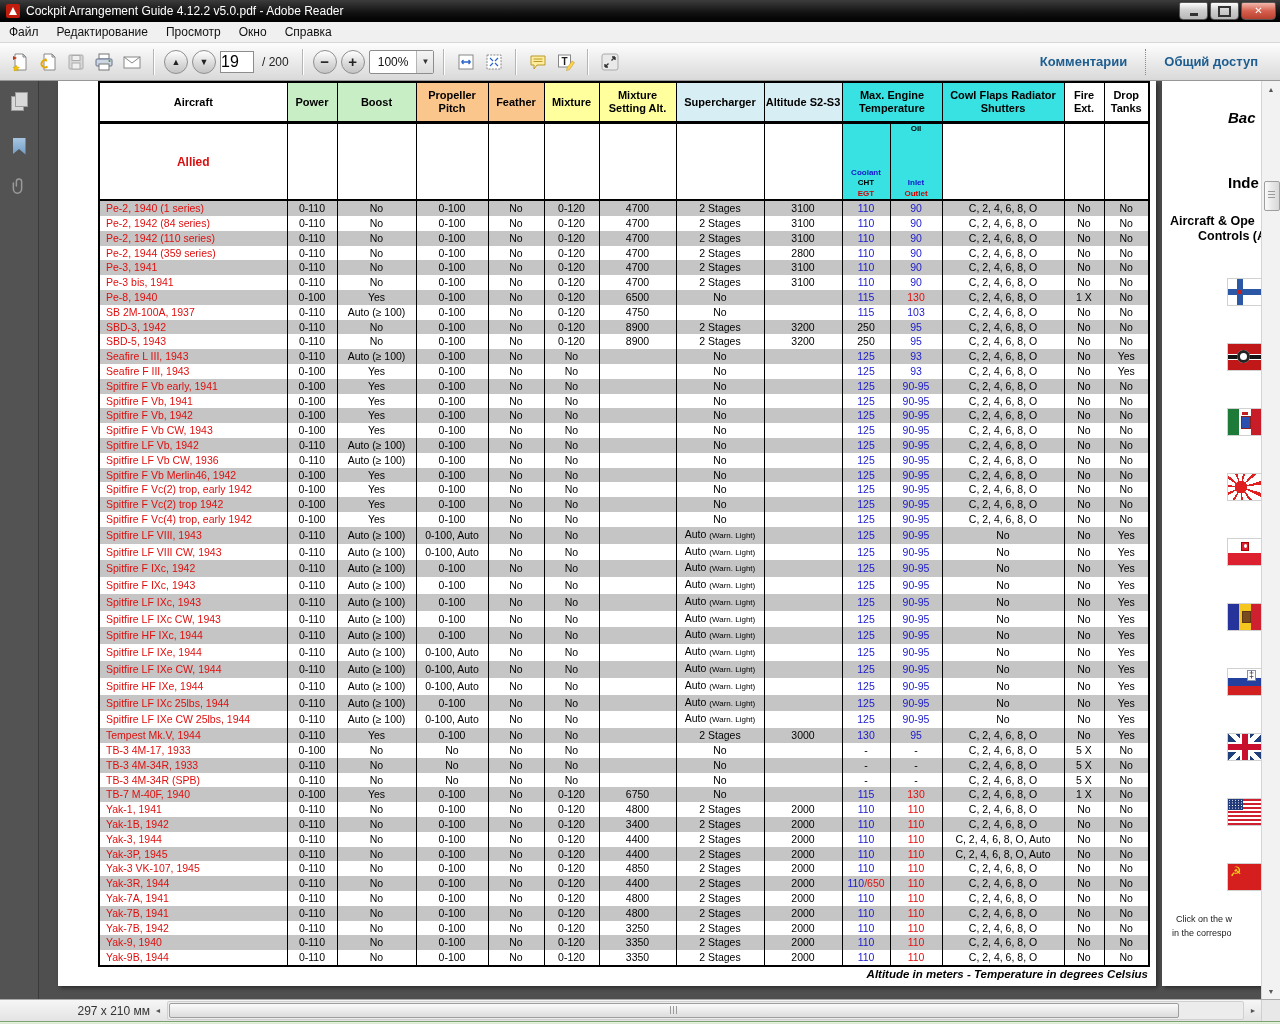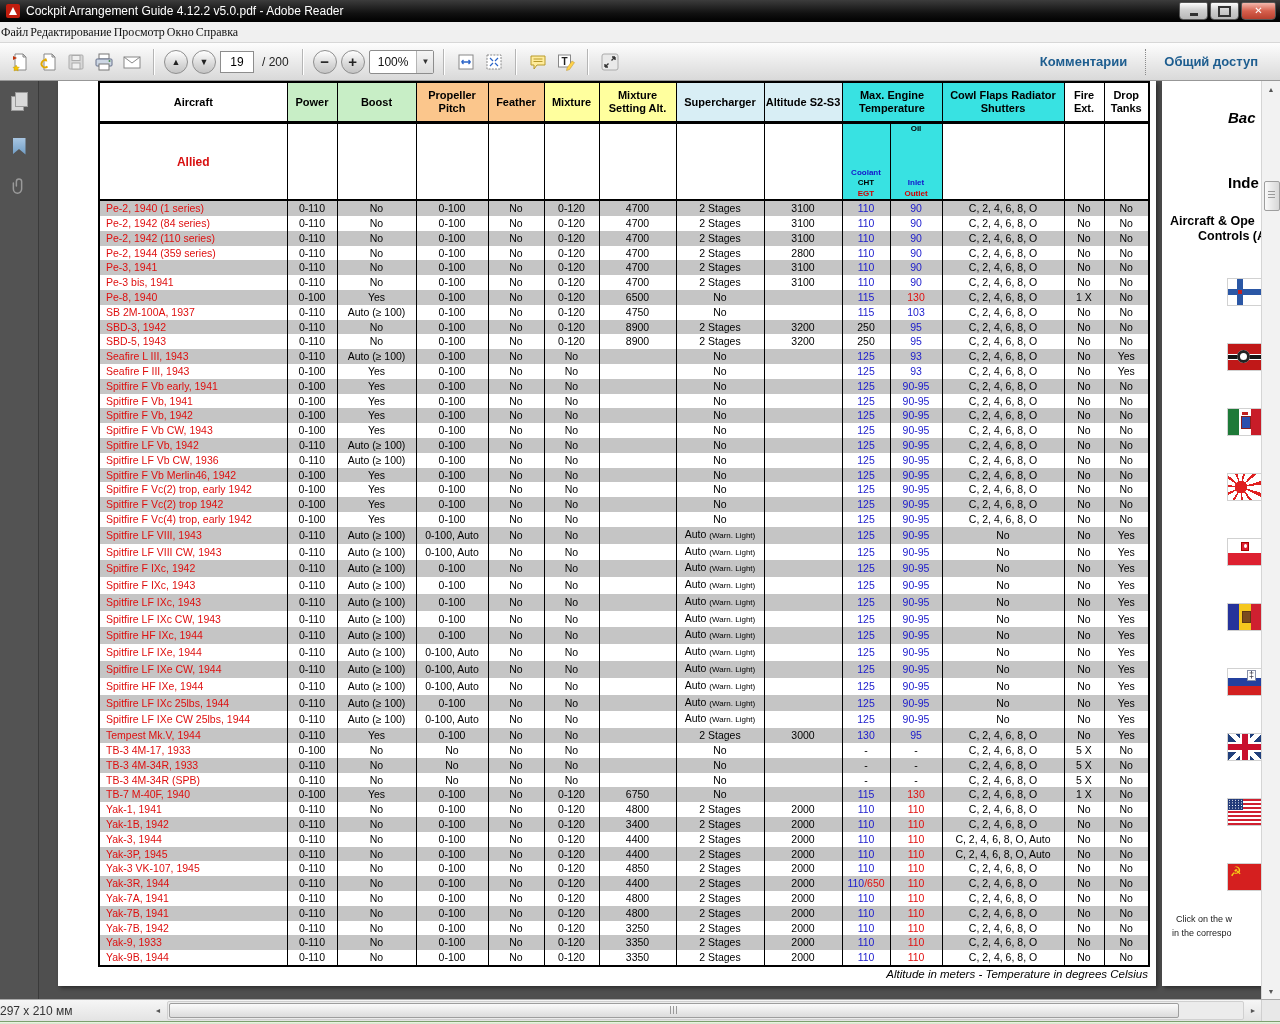--- a/index.html
+++ b/index.html
@@ -17,34 +17,34 @@
   .winbtn{width:27px;height:16px;border:1px solid #555;border-radius:2px 2px 4px 4px;
     background:linear-gradient(#fdfdfd,#cfcfcf 45%,#b8b8b8);display:flex;align-items:center;justify-content:center;
     color:#222;font-size:10px;line-height:10px;}
   .winbtn.close{background:linear-gradient(#f3b8ad,#d6604d 50%,#b8402f);color:#fff;width:33px;}
   .glyph-min{width:8px;height:3px;background:#333;margin-top:6px;}
   .glyph-max{width:9px;height:7px;border:2px solid #333;}
 
   
   .menubar{height:20px;background:#f0f0f0;border-bottom:1px solid #d7d7d7;display:flex;align-items:center;
     font-size:12px;color:#111;flex:0 0 auto;}
-  .menu-item{padding:2px 1px;cursor:default;font-family:Liberation Serif, serif;}
+  .menu-item{padding:2px 9px;cursor:default;}
 
   
   .toolbar{height:37px;background:linear-gradient(#fdfdfd,#e9e9e9 55%,#d9d9d9);border-bottom:1px solid #979797;
     display:flex;align-items:center;padding:0 8px;gap:4px;flex:0 0 auto;}
   .tgroup{display:flex;align-items:center;gap:4px;}
   .tsep{width:1px;height:26px;background:#b5b5b5;border-right:1px solid #fff;margin:0 5px;}
   .tbtn{width:24px;height:24px;display:flex;align-items:center;justify-content:center;border-radius:3px;}
   .tbtn svg{display:block;}
   .cbtn{width:22px;height:22px;border-radius:50%;border:1px solid #8f8f8f;
     background:linear-gradient(#ffffff,#d8d8d8 60%,#c4c4c4);display:flex;align-items:center;justify-content:center;
     font-size:9px;color:#222;}
   .cbtn.big{font-size:15px;font-weight:bold;}
-  .pagebox{width:32px;height:20px;border:1px solid #8d8d8d;background:#fff;text-align:center;font-size:12px;
+  .pagebox{width:32px;height:20px;border:1px solid #8d8d8d;background:#fff;text-align:left;font-size:16px;
     font-family:"Liberation Sans",sans-serif;padding:0;}
   .pagetotal{font-size:12px;color:#222;margin:8px 4px;}
   .zoombox{height:22px;border:1px solid #8d8d8d;background:#fff;display:flex;align-items:center;border-radius:2px;}
   .zoomval{font-size:12px;padding:0 8px;color:#111;}
   .zoomdrop{width:16px;height:100%;border-left:1px solid #b5b5b5;background:linear-gradient(#f5f5f5,#ddd);
     display:flex;align-items:center;justify-content:center;font-size:8px;color:#333;}
   .tspacer{flex:1;}
   .tlabel{font-size:13px;font-weight:bold;color:var(--chromeblue);padding:0 14px;}
   .dotsep{height:26px;border-left:1px dotted #8a8a8a;}
 
@@ -68,21 +68,21 @@
   .vs-btn{position:absolute;left:0;width:18px;height:16px;display:flex;align-items:center;justify-content:center;
     font-size:7px;color:#555;}
   .vs-thumb{position:absolute;left:2px;top:100px;width:14px;height:28px;background:linear-gradient(to right,#fafafa,#d7d7d7);
     border:1px solid #9e9e9e;border-radius:2px;}
   .vs-thumb::after{content:"";position:absolute;left:3px;top:9px;width:7px;height:9px;
     background:repeating-linear-gradient(to bottom,#9a9a9a 0 1px,transparent 1px 3px);}
 
   
   .statusbar{height:21px;background:linear-gradient(#f6f6f6,#e3e3e3);border-top:1px solid #a9a9a9;
     display:flex;align-items:center;font-size:12px;color:#333;flex:0 0 auto;}
-  .pagesize{width:150px;text-align:left;}
+  .pagesize{width:150px;text-align:right;}
   .hs-btn{width:16px;text-align:center;font-size:7px;color:#555;}
   .hs-track{flex:1;height:17px;background:#ececec;border:1px solid #d0d0d0;position:relative;margin:0 1px;border-radius:2px;}
   .hs-thumb{position:absolute;left:1px;top:1px;width:1008px;height:13px;
     background:linear-gradient(#fbfbfb,#dcdcdc);border:1px solid #9e9e9e;border-radius:2px;}
   .hs-thumb::after{content:"";position:absolute;left:50%;top:2px;width:9px;height:8px;margin-left:-4px;
     background:repeating-linear-gradient(to right,#9a9a9a 0 1px,transparent 1px 3px);}
   .corner{width:18px;height:100%;background:#e8e8e8;border-left:1px solid #cfcfcf;}
   .taskbar-sliver{height:5px;background:linear-gradient(#eef6e8,#a9cc9a);flex:0 0 auto;border-top:1px solid #7da06e;}
 
   
@@ -97,21 +97,21 @@
   .h-green{background:var(--hdrgreen);} .h-orange{background:var(--hdrorange);} .h-yellow{background:var(--hdryellow);}
   .h-pale{background:var(--hdrpale);} .h-cyan{background:var(--hdrcyan);}
   .allied{color:#d80f0f;font-weight:bold;font-size:12px;}
   .subhdr{font-size:8px;font-weight:bold;line-height:1.3;background:var(--hdrcyan);}
   .sh-blue{color:#1414cc;display:block;margin-top:44px;} .sh-red{color:#d40000;display:block;} .sh-k{color:#000;display:block;}
   tbody.rows td{height:14.8px;text-align:center;vertical-align:middle;line-height:14.8px;}
   tbody.rows tr.odd{background:var(--stripe);}
   tbody.rows td.name{text-align:left;padding-left:6px;color:var(--namered);}
   .vb{color:var(--valblue);} .vr{color:var(--valred);}
   .tin{font-size:8px;}
-  .footnote{width:1050px;margin-left:40px;text-align:right;font-size:11.5px;font-weight:normal;font-style:italic;margin-top:1px;color:#000;}
+  .footnote{width:1050px;margin-left:40px;text-align:right;font-size:11.5px;font-weight:bold;font-style:italic;margin-top:1px;color:#000;}
 
   
   .p2-back{position:absolute;left:66px;top:28px;font-size:15px;font-weight:bold;font-style:italic;white-space:nowrap;}
   .p2-index{position:absolute;left:66px;top:93px;font-size:15px;font-weight:bold;white-space:nowrap;}
   .p2-h1{position:absolute;left:8px;top:133px;font-size:12.5px;font-weight:bold;white-space:nowrap;}
   .p2-h2{position:absolute;left:36px;top:148px;font-size:12.5px;font-weight:bold;white-space:nowrap;}
   .p2-note1{position:absolute;left:14px;top:833px;font-size:9px;color:#222;white-space:nowrap;}
   .p2-note2{position:absolute;left:10px;top:847px;font-size:9px;color:#222;white-space:nowrap;}
   .flaglist{position:absolute;left:66px;top:198px;display:flex;flex-direction:column;gap:39px;}
   .flag{position:relative;width:34px;height:26px;box-shadow:0 0 0 1px rgba(0,0,0,.18);overflow:hidden;flex:0 0 auto;}
@@ -1117,21 +1117,21 @@
                 <td>3250</td>
                 <td>2 Stages</td>
                 <td>2000</td>
                 <td><span class="vb">110</span></td>
                 <td><span class="vr">110</span></td>
                 <td>C, 2, 4, 6, 8, O</td>
                 <td>No</td>
                 <td>No</td>
               </tr>
               <tr class="odd">
-                <td class="name">Yak-9, 1933</td>
+                <td class="name">Yak-9, 1940</td>
                 <td>0-110</td>
                 <td>No</td>
                 <td>0-100</td>
                 <td>No</td>
                 <td>0-120</td>
                 <td>3350</td>
                 <td>2 Stages</td>
                 <td>2000</td>
                 <td><span class="vb">110</span></td>
                 <td><span class="vr">110</span></td>

